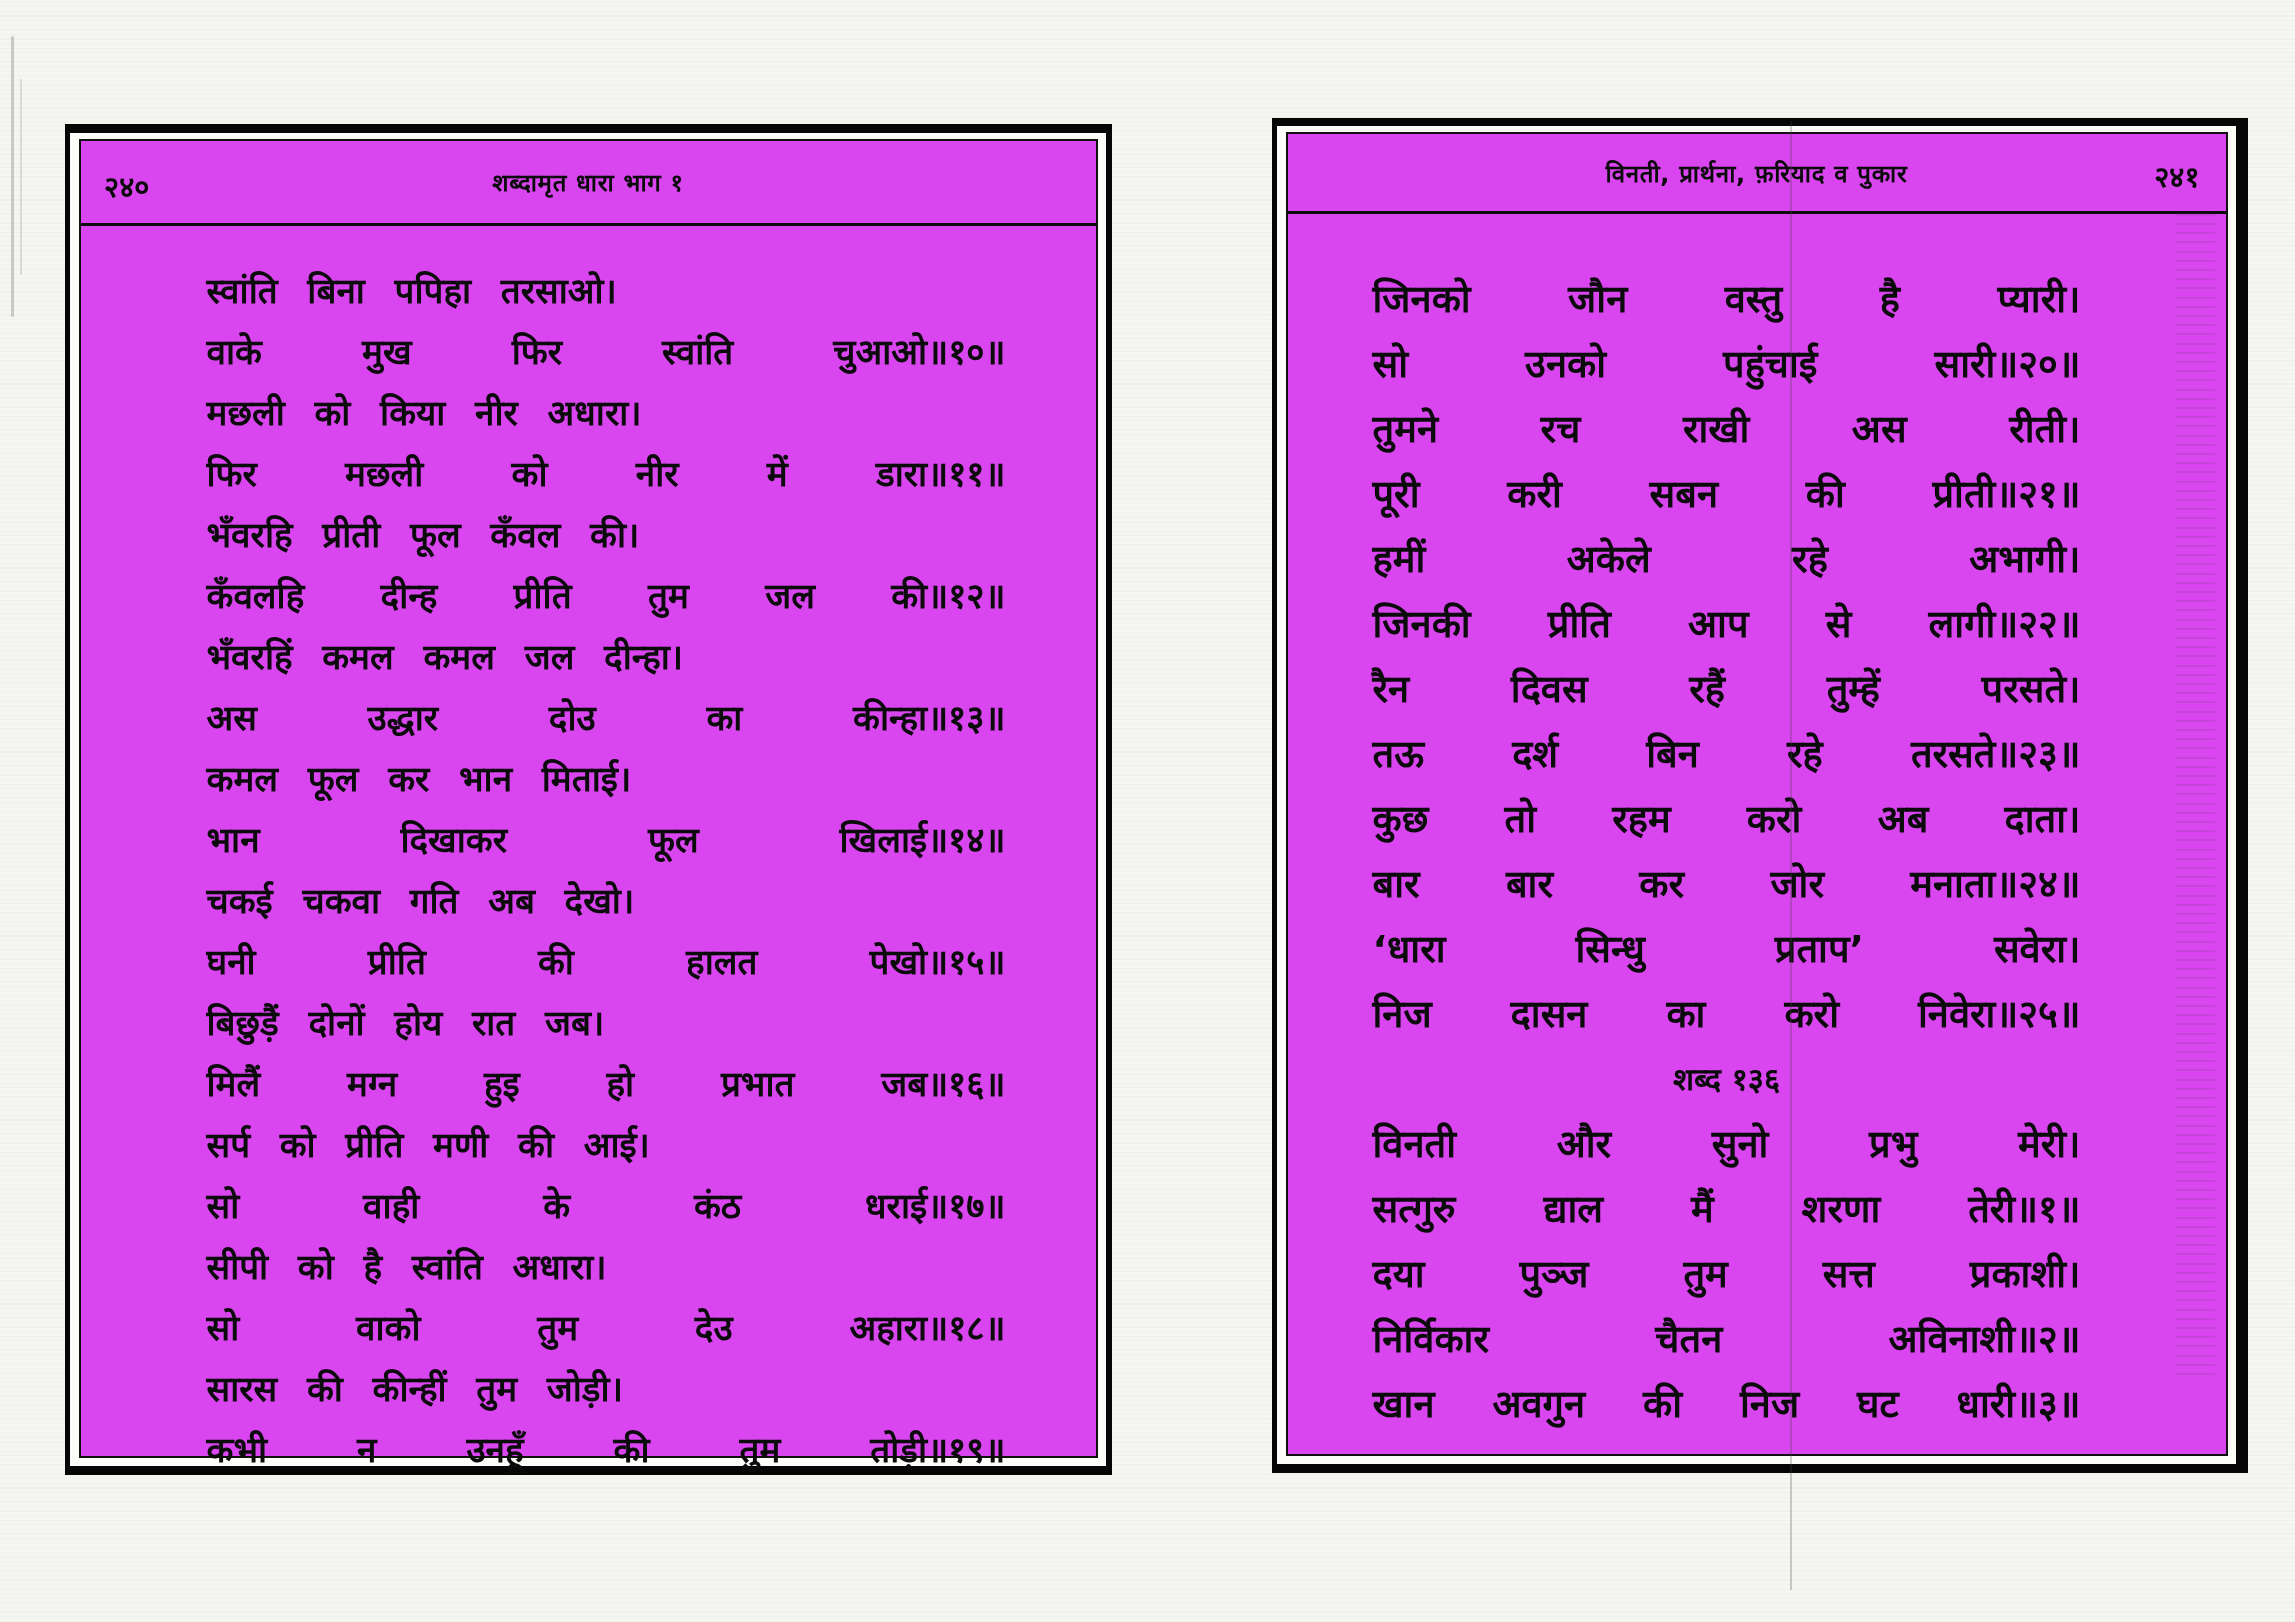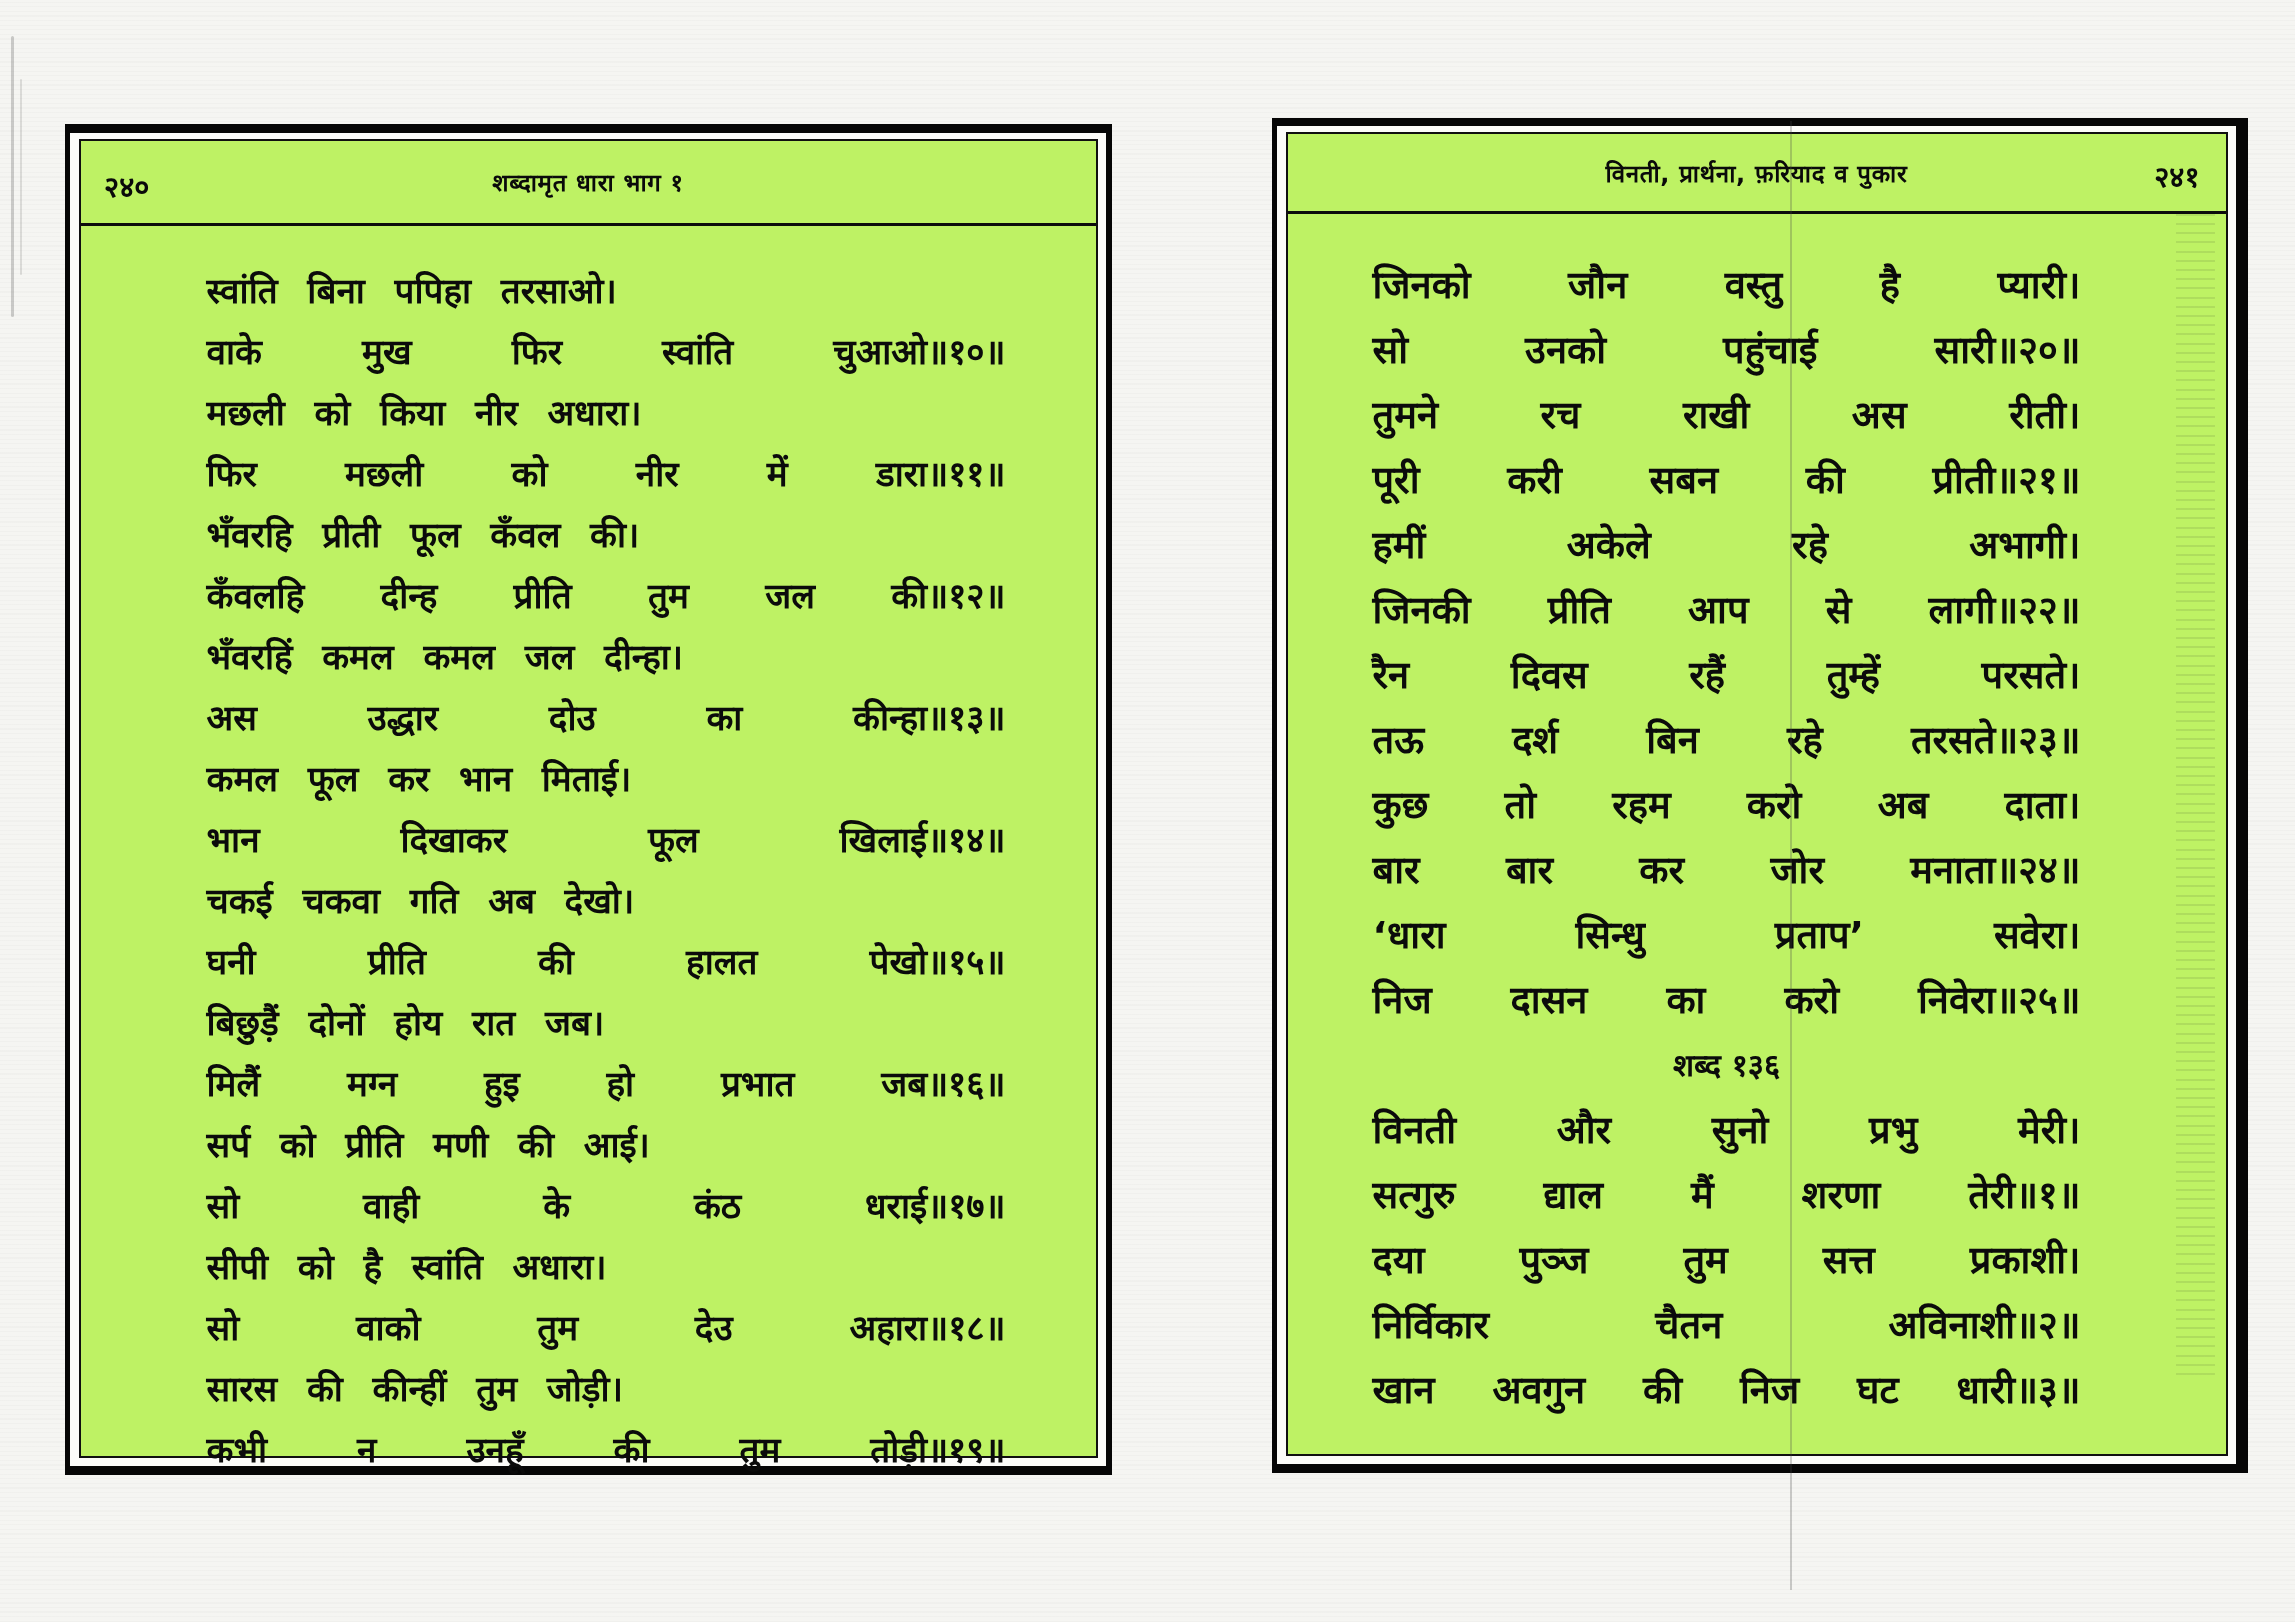--- a/index.html
+++ b/index.html
@@ -23,42 +23,42 @@
   }
   #right-page {
     left:1272px; top:118px; width:976px; height:1355px;
     border-top-width:8.5px; border-right-width:12.4px;
     border-bottom-width:9.8px; border-left-width:5.9px;
   }
   .inner {
     position:absolute; inset:5.9px 8.5px 8.5px 8.5px;
     border:2.6px solid #101010;
     display:flex; flex-direction:column;
-    background:#bef264;
+    background:#d946ef;
   }
   .hdr {
     position:relative; flex:0 0 auto;
     border-bottom:3.3px solid #0c0c0c;
     display:flex; align-items:center; justify-content:center;
   }
   #left-page .hdr { height:82px; }
   #right-page .hdr { height:77px; }
   .hdr-title {
     font-size:24px; font-weight:600; color:#0a0a0a; letter-spacing:0.7px;
     white-space:nowrap;
   }
   .pagenum {
     position:absolute; top:50%; transform:translateY(-40%);
     font-size:29px; font-weight:600; color:#0a0a0a;
   }
   #left-page .pagenum { left:23.6px; }
   #right-page .pagenum { right:26px; }
   .body { flex:1 1 auto; }
   #left-page .body { padding:35px 90px 0 126px; }
-  #right-page .body { padding:39px 145px 0 85px; }
+  #right-page .body { padding:53px 145px 0 85px; }
   .verse-line {
     font-weight:700; color:#0b0b0b;
   }
   #left-page .verse-line { font-size:35px; line-height:61px; }
   #right-page .verse-line { font-size:38px; line-height:65px; }
   .verse-line.full { text-align:justify; text-align-last:justify; word-spacing:0.25em; }
   .verse-line.short { word-spacing:0.5em; }
   .section-heading {
     text-align:left; text-align-last:center;
     font-size:31px; font-weight:700; color:#0b0b0b; line-height:65px;

